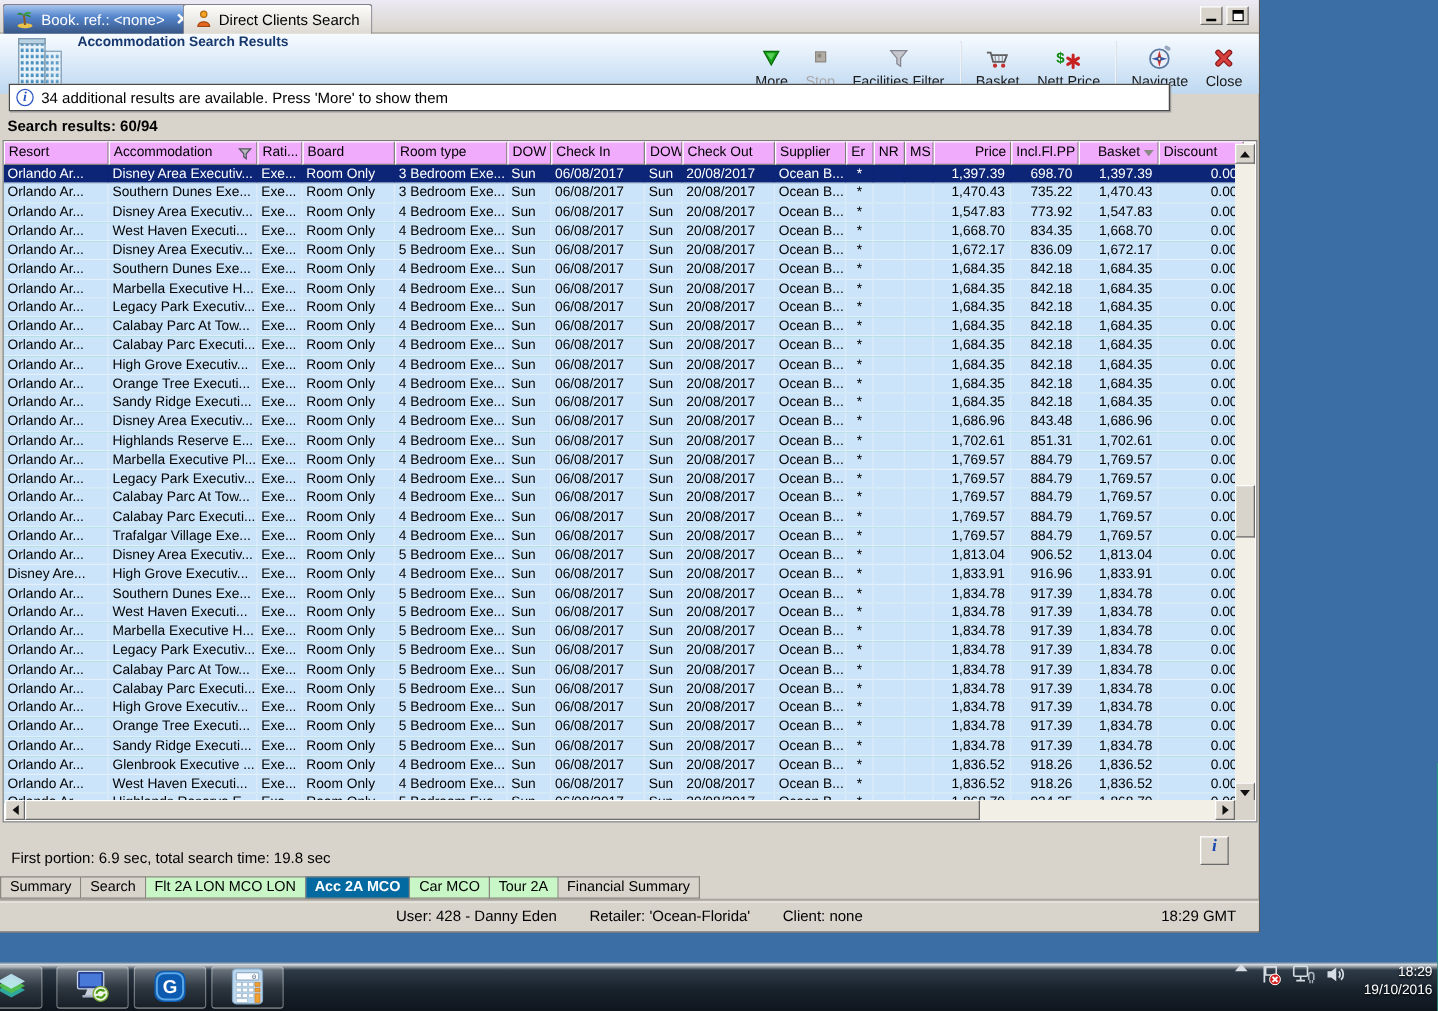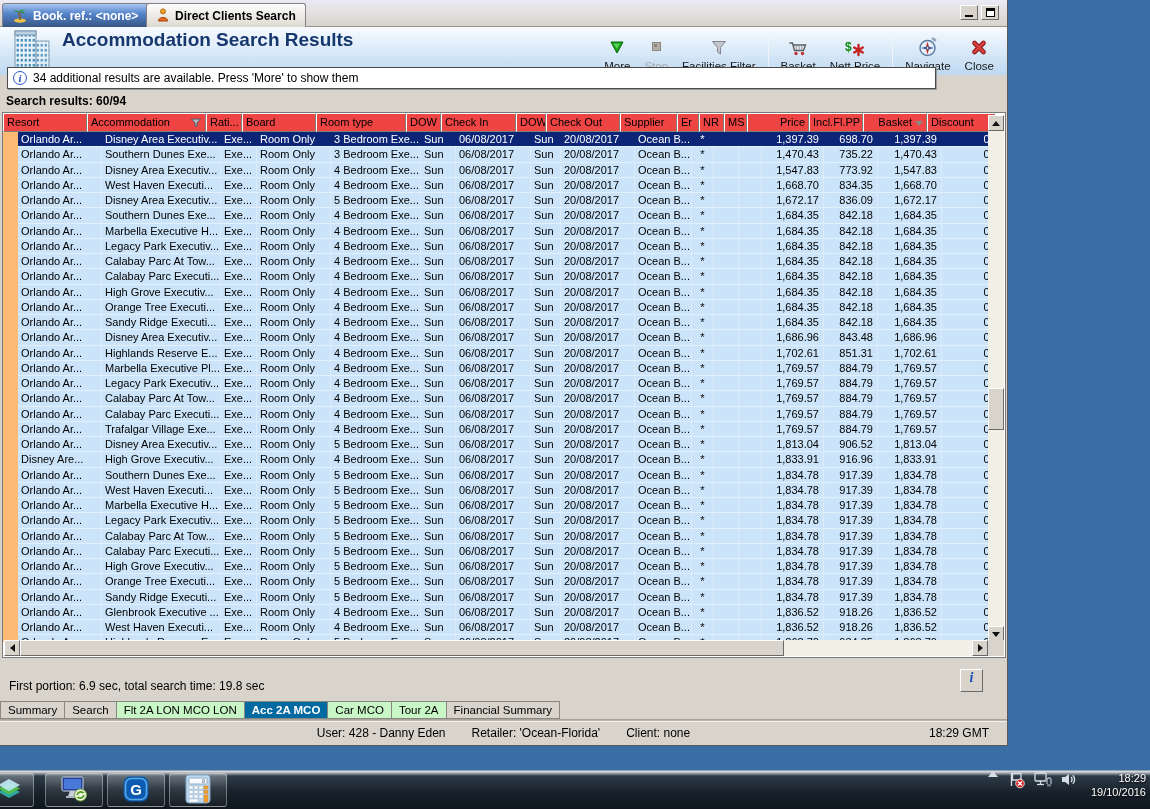--- a/index.html
+++ b/index.html
@@ -4,54 +4,54 @@
 <style>
   * { margin:0; padding:0; box-sizing:border-box; }
   html,body { width:1150px; height:809px; overflow:hidden; }
   body { background:#3a6ea5; font-family:"Liberation Sans","DejaVu Sans",sans-serif; font-size:12px; color:#000; position:relative; }
 
   
   .app { position:absolute; left:0; top:0; width:1008px; height:746px; background:#d8d4cc; border-right:1px solid #5a5a5a; border-bottom:1px solid #5a5a5a; }
 
   
   .tabbar { position:absolute; top:0; left:0; right:0; height:27px; background:linear-gradient(#eceaf4,#d8d4cc); border-bottom:1px solid #98948c; }
-  .tab { position:absolute; top:3px; height:25px; display:flex; align-items:center; gap:5px; padding:0 9px; font-size:12px; border:1px solid #84808a; border-bottom:none; border-radius:3px 3px 0 0; cursor:default; white-space:nowrap;font-weight:bold; }
+  .tab { position:absolute; top:3px; height:25px; display:flex; align-items:center; gap:5px; padding:0 9px; font-size:12px; border:1px solid #84808a; border-bottom:none; border-radius:3px 3px 0 0; cursor:default; white-space:nowrap; }
   .tab.active { left:2px; background:linear-gradient(#a8c6ee,#5585cc 40%,#35527e); color:#fff; }
   .tab.inactive { left:146px; background:linear-gradient(#fdfdfc,#dcd8d0); color:#000; }
   .tab-close { margin-left:4px; font-weight:bold; font-size:11px; color:#fff; }
   .winbtns { position:absolute; top:5px; right:8px; display:flex; gap:3px; }
   .winbtn { width:18px; height:15px; background:#d8d4cc; border:1px solid; border-color:#fff #6a6a6a #6a6a6a #fff; display:flex; align-items:center; justify-content:center; }
   .glyph-min { width:8px; height:2px; background:#000; margin-top:7px; }
   .glyph-max { width:9px; height:9px; border:1px solid #000; border-top-width:3px; background:#fff; }
 
   
   .header { position:absolute; top:27px; left:0; right:0; height:48px; background:linear-gradient(#f7fbff,#bdd8f1); }
   .building-icon { position:absolute; left:8px; top:1px; }
   .titles { position:absolute; left:62px; top:1px; line-height:1.25; }
-  .title { font-size:19px; font-weight:bold; color:#17386e; }
+  .title { font-size:11px; font-weight:bold; color:#17386e; }
   .subtitle { font-size:15px; font-weight:bold; color:#17386e; }
   .toolbar { position:absolute; right:6px; top:3px; height:44px; display:flex; align-items:stretch; }
   .tbtn { display:flex; flex-direction:column; align-items:center; justify-content:flex-end; gap:1px; padding:2px 7px; font-size:11.5px; color:#1a1a1a; cursor:default; }
   .tbtn.disabled { color:#a8a8a8; }
   .tsep { width:1px; background:#9aa4b0; border-right:1px solid #f0f4f8; margin:3px 5px; }
 
   
   .info-bar { position:absolute; top:67px; left:7px; width:929px; height:22px; background:#fff; border:1px solid #4a4a4a; box-shadow:1px 1px 0 #9a9a9a; display:flex; align-items:center; gap:6px; padding:0 5px; font-size:12px; z-index:6; }
   .info-circle { width:14px; height:14px; border:1px solid #2a56c6; border-radius:50%; color:#2a56c6; font-family:"Liberation Serif",serif; font-style:italic; font-weight:bold; font-size:11px; line-height:12px; text-align:center; flex:0 0 auto; }
 
   .results-label { position:absolute; top:94px; left:6px; font-size:12px; font-weight:bold; }
 
   
   .tablewrap { position:absolute; top:112px; left:2px; width:1004px; height:546px; border:1px solid #7a7a7a; background:#fff; overflow:hidden; }
   .thead { position:absolute; top:0; left:0; width:1002px; height:19px; display:flex; overflow:hidden; }
-  .th { flex:0 0 auto; background:#ef4444; border-top:1px solid #fff; border-left:1px solid #fff; border-right:1px solid #80807a; border-bottom:1px solid #80807a; padding:2px 3px 0 3px; font-size:11px; white-space:nowrap; overflow:hidden; position:relative; }
+  .th { flex:0 0 auto; background:#f0abfc; border-top:1px solid #fff; border-left:1px solid #fff; border-right:1px solid #80807a; border-bottom:1px solid #80807a; padding:2px 3px 0 3px; font-size:11px; white-space:nowrap; overflow:hidden; position:relative; }
   .th.num { text-align:right; }
   .funnel-sm { position:absolute; right:3px; top:3px; }
   .sort-desc { display:inline-block; width:0; height:0; border-left:4px solid transparent; border-right:4px solid transparent; border-top:5px solid #8a8a84; margin-left:3px; vertical-align:middle; }
-  .tbody { position:absolute; top:19px; left:0; width:986px; height:510px; overflow:hidden; background:#fdba74;padding-left:15px; }
+  .tbody { position:absolute; top:19px; left:0; width:986px; height:510px; overflow:hidden; background:#22c55e; }
   .tr { display:flex; height:15.25px; background:#cbe4f9; border-bottom:1px solid #e2f0fc; overflow:hidden; }
   .tr.sel { background:#0c2577; color:#fff; }
   .td { flex:0 0 auto; font-size:11px; line-height:14px; padding:0 3px; white-space:nowrap; overflow:hidden; border-right:1px solid #ddebf9; }
   .tr.sel .td { border-right-color:#0c2577; }
   .td.num { text-align:right; padding-right:4px; }
   .td.ctr { text-align:center; }
   
   .c0{width:84px}.c1{width:119px}.c2{width:36px}.c3{width:74px}.c4{width:90px}.c5{width:35px}
   .c6{width:75px}.c7{width:30px}.c8{width:74px}.c9{width:57px}.c10{width:22px}.c11{width:25px}
   .c12{width:23px}.c13{width:62px}.c14{width:54px}.c15{width:64px}.c16{width:68px}

